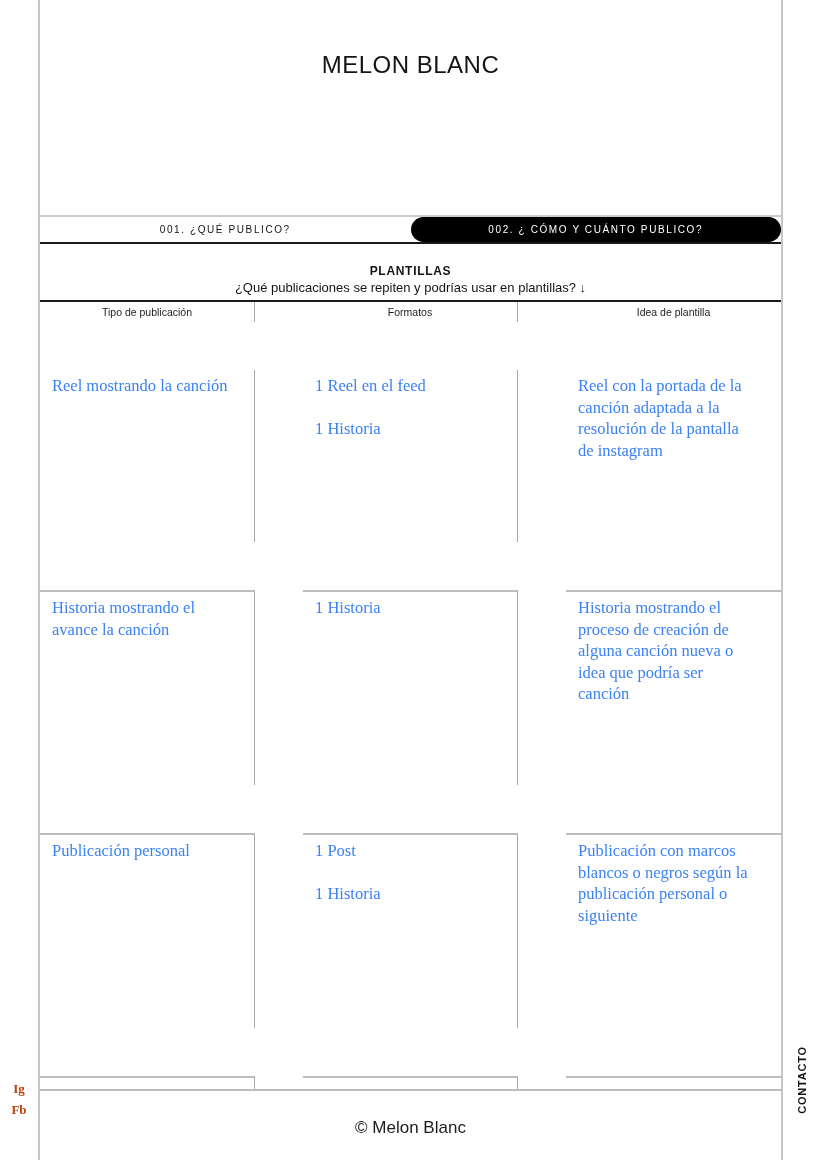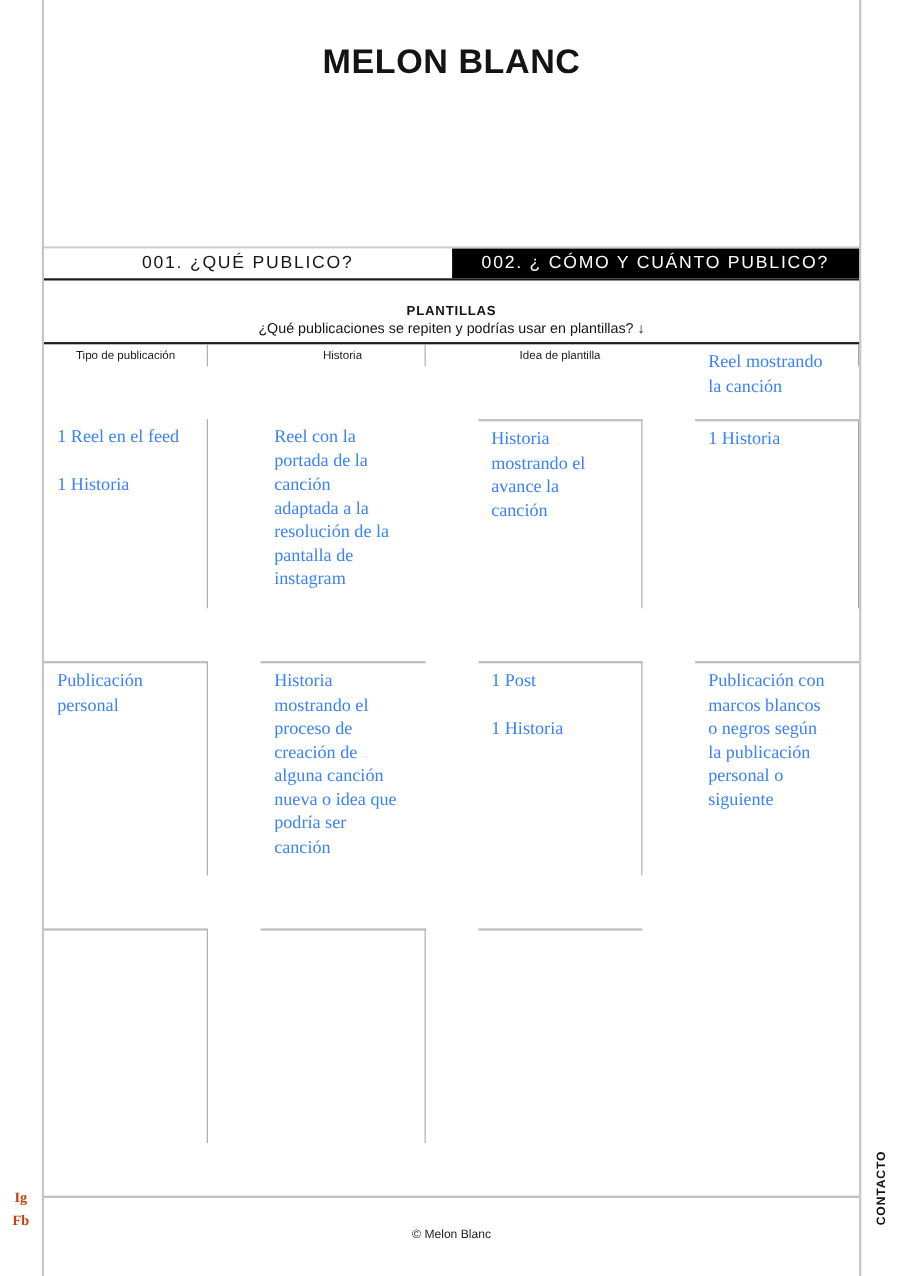--- a/index.html
+++ b/index.html
@@ -47,23 +47,23 @@
     position: absolute;
     left: 38px; top: 0;
     width: 745px; height: 1160px;
     border-left: 2px solid #c6c6c6;
     border-right: 2px solid #c6c6c6;
     display: flex;
     flex-direction: column;
   }
   .masthead { height: 232px; text-align: center; }
   .brand {
-    margin-top: 38px;
-    font-size: 31px;
-    font-weight: bold;
+    margin-top: 51px;
+    font-size: 24px;
+    font-weight: normal;
     letter-spacing: 0.5px;
     color: #141414;
   }
   .watermark-wrap { margin-top: 22px; }
   .watermark {
     display: inline-block;
     font-size: 54px;
     font-weight: bold;
     letter-spacing: 6px;
     color: #ffffff;
@@ -75,23 +75,24 @@
   .tab-bar {
     border-top: 2px solid #cccccc;
     height: 30px;
     display: flex;
   }
   .tab {
     flex: 1;
     display: flex;
     align-items: center;
     justify-content: center;
-    font-size: 16px;
+    font-size: 10px;
     letter-spacing: 1.6px;
     cursor: pointer;
+    border-radius: 14px;
   }
   .tab-inactive { background: #ffffff; color: #141414; }
   .tab-active { background: #000000; color: #ffffff; }
   .section-header {
     border-top: 2px solid #1a1a1a;
     border-bottom: 2px solid #1a1a1a;
     text-align: center;
     padding: 4px 0 5px 0;
   }
   .section-title {
@@ -100,21 +101,21 @@
     letter-spacing: 0.7px;
     margin-top: 16px;
   }
   .section-subtitle {
     font-size: 13px;
     margin-top: 2px;
   }
   .grid {
     flex: 1;
     display: grid;
-    grid-template-columns: 1fr 1fr 1fr 1fr;
+    grid-template-columns: 1fr 1fr 1fr;
     grid-template-rows: 20px 172px 195px 195px 1fr;
     gap: 48px;
   }
   .cell { border-right: 1px solid #a8a8a8; }
   .cell.last-col { border-right: none; }
   .cell.rule-top { border-top: 2px solid #bdbdbd; }
   .col-head {
     font-size: 10.5px;
     text-align: center;
     padding-top: 4px;
@@ -126,21 +127,21 @@
     line-height: 21.5px;
     padding: 5px 24px 6px 12px;
     white-space: pre-line;
     color: #3b82f6;
   }
   .footer-row {
     border-top: 2px solid #bdbdbd;
     height: 74px;
     text-align: center;
     padding-top: 27px;
-    font-size: 11px;
+    font-size: 17px;
     color: #1c1c1c;
   }
 </style>
 </head>
 <body>
 
 <div class="page">
 
   <div class="social">
     <a>Ig</a>
@@ -163,34 +164,34 @@
     </div>
 
     <div class="section-header">
       <div class="section-title">PLANTILLAS</div>
       <div class="section-subtitle">¿Qué publicaciones se repiten y podrías usar en plantillas? ↓</div>
     </div>
 
     <div class="grid">
 
       <div class="cell col-head">Tipo de publicación</div>
-      <div class="cell col-head">Historia</div>
+      <div class="cell col-head">Formatos</div>
       <div class="cell col-head last-col">Idea de plantilla</div>
 
       <div class="cell body-cell">Reel mostrando la canción</div>
       <div class="cell body-cell">1 Reel en el feed
 
 1 Historia</div>
       <div class="cell body-cell last-col">Reel con la portada de la canción adaptada a la resolución de la pantalla de instagram</div>
 
       <div class="cell body-cell rule-top">Historia mostrando el avance la canción</div>
       <div class="cell body-cell rule-top">1 Historia</div>
+      <div class="cell body-cell rule-top last-col">Historia mostrando el proceso de creación de alguna canción nueva o idea que podría ser canción</div>
+
       <div class="cell body-cell rule-top">Publicación personal</div>
-
-      <div class="cell body-cell rule-top last-col">Historia mostrando el proceso de creación de alguna canción nueva o idea que podría ser canción</div>
       <div class="cell body-cell rule-top">1 Post
 
 1 Historia</div>
       <div class="cell body-cell rule-top last-col">Publicación con marcos blancos o negros según la publicación personal o siguiente</div>
 
       <div class="cell body-cell rule-top"></div>
       <div class="cell body-cell rule-top"></div>
       <div class="cell body-cell rule-top last-col"></div>
     </div>
 

